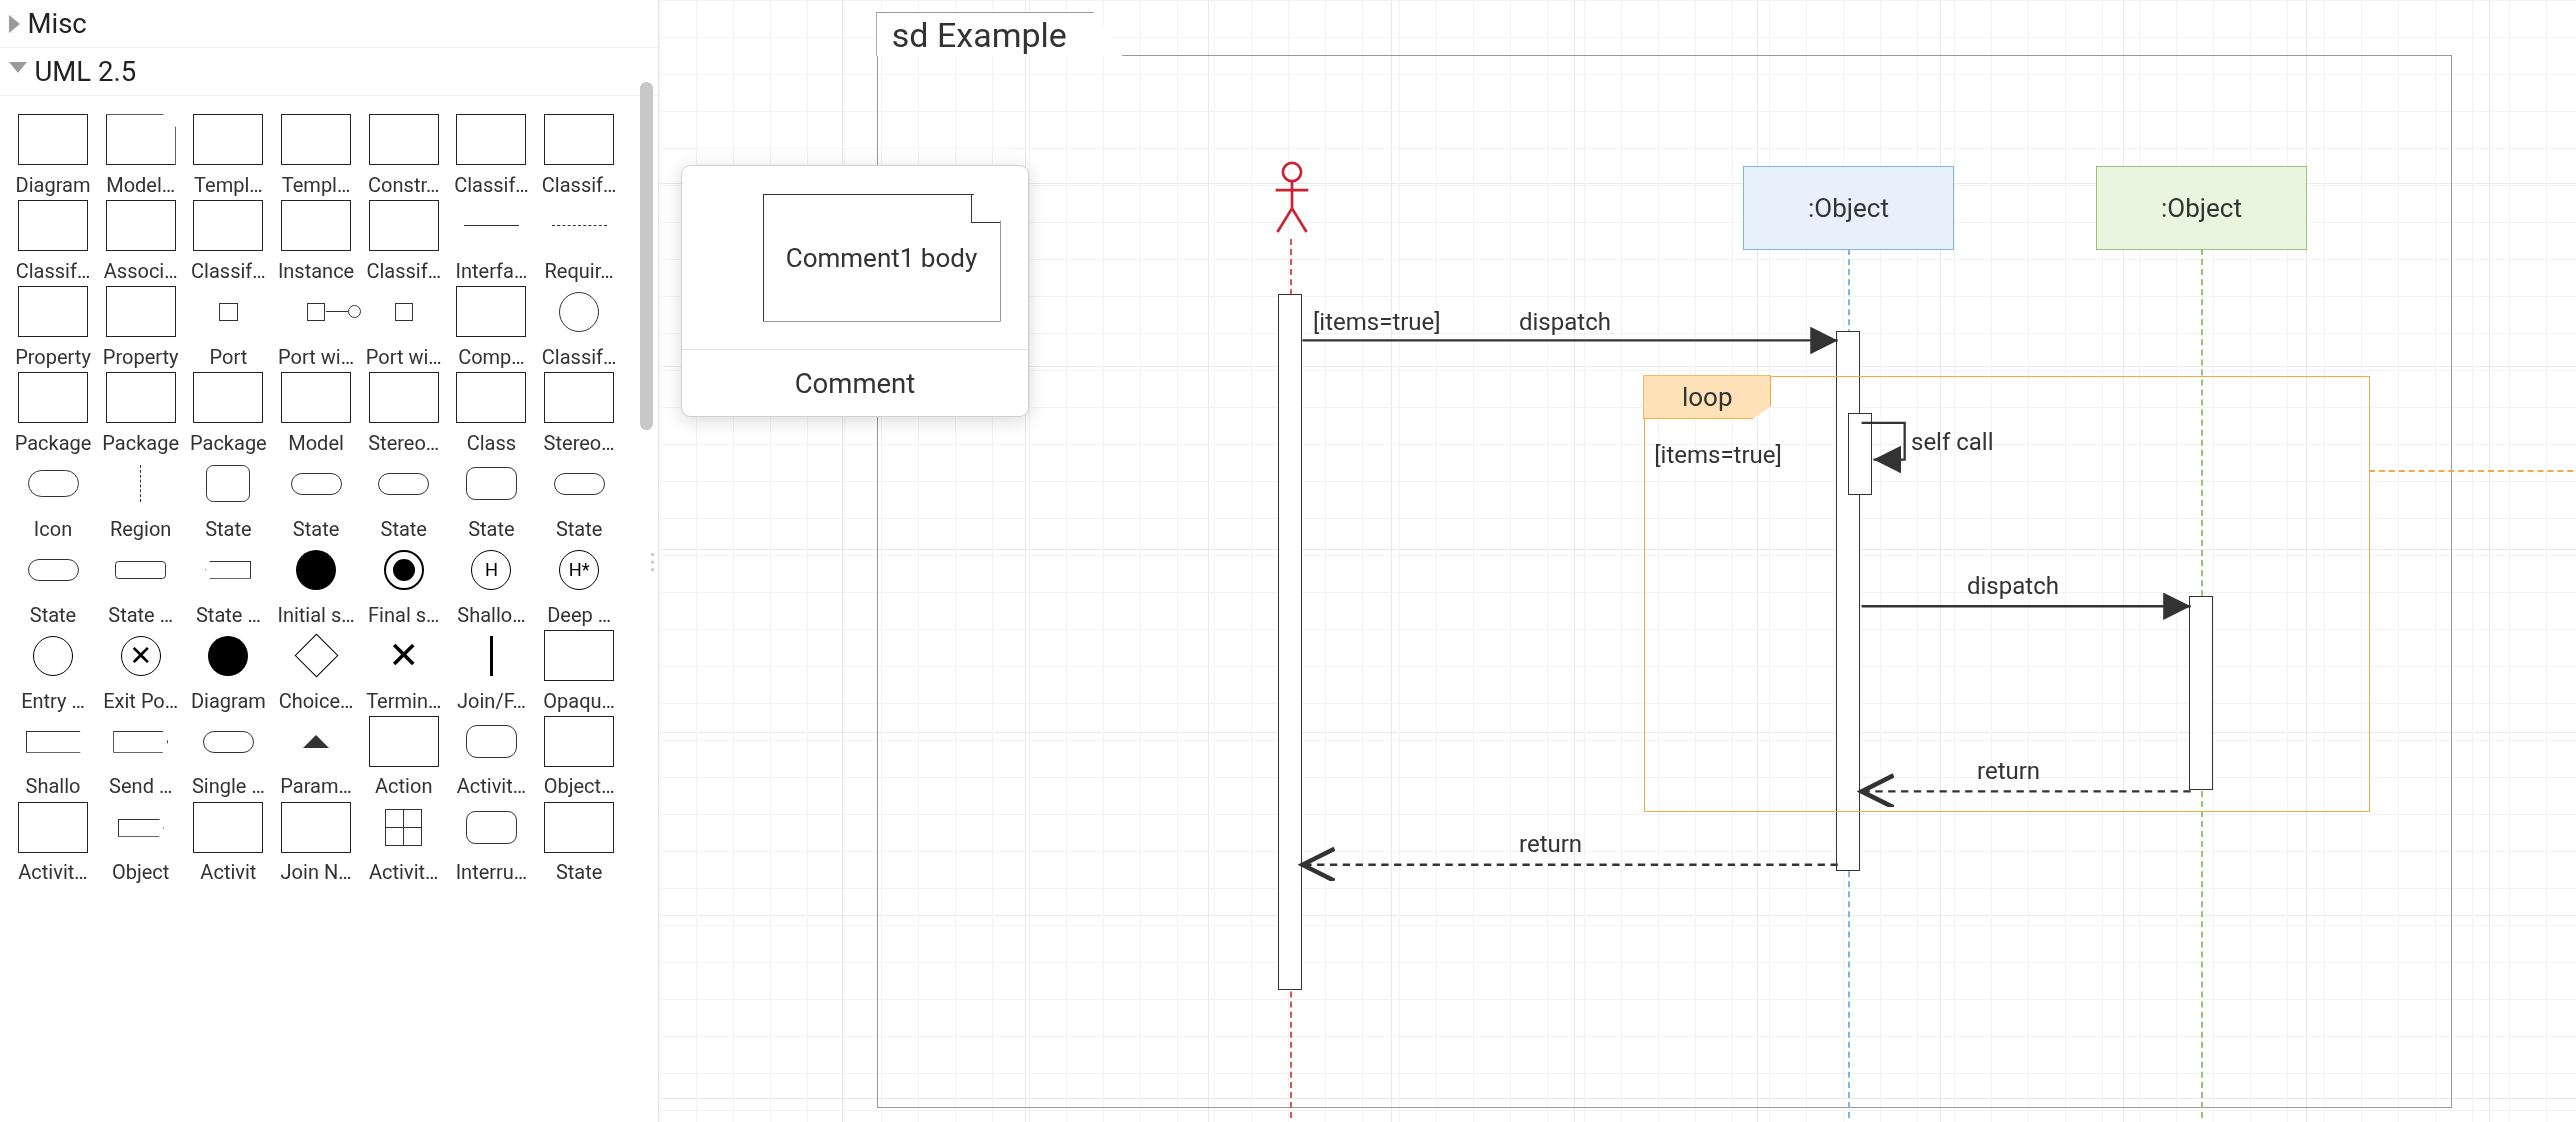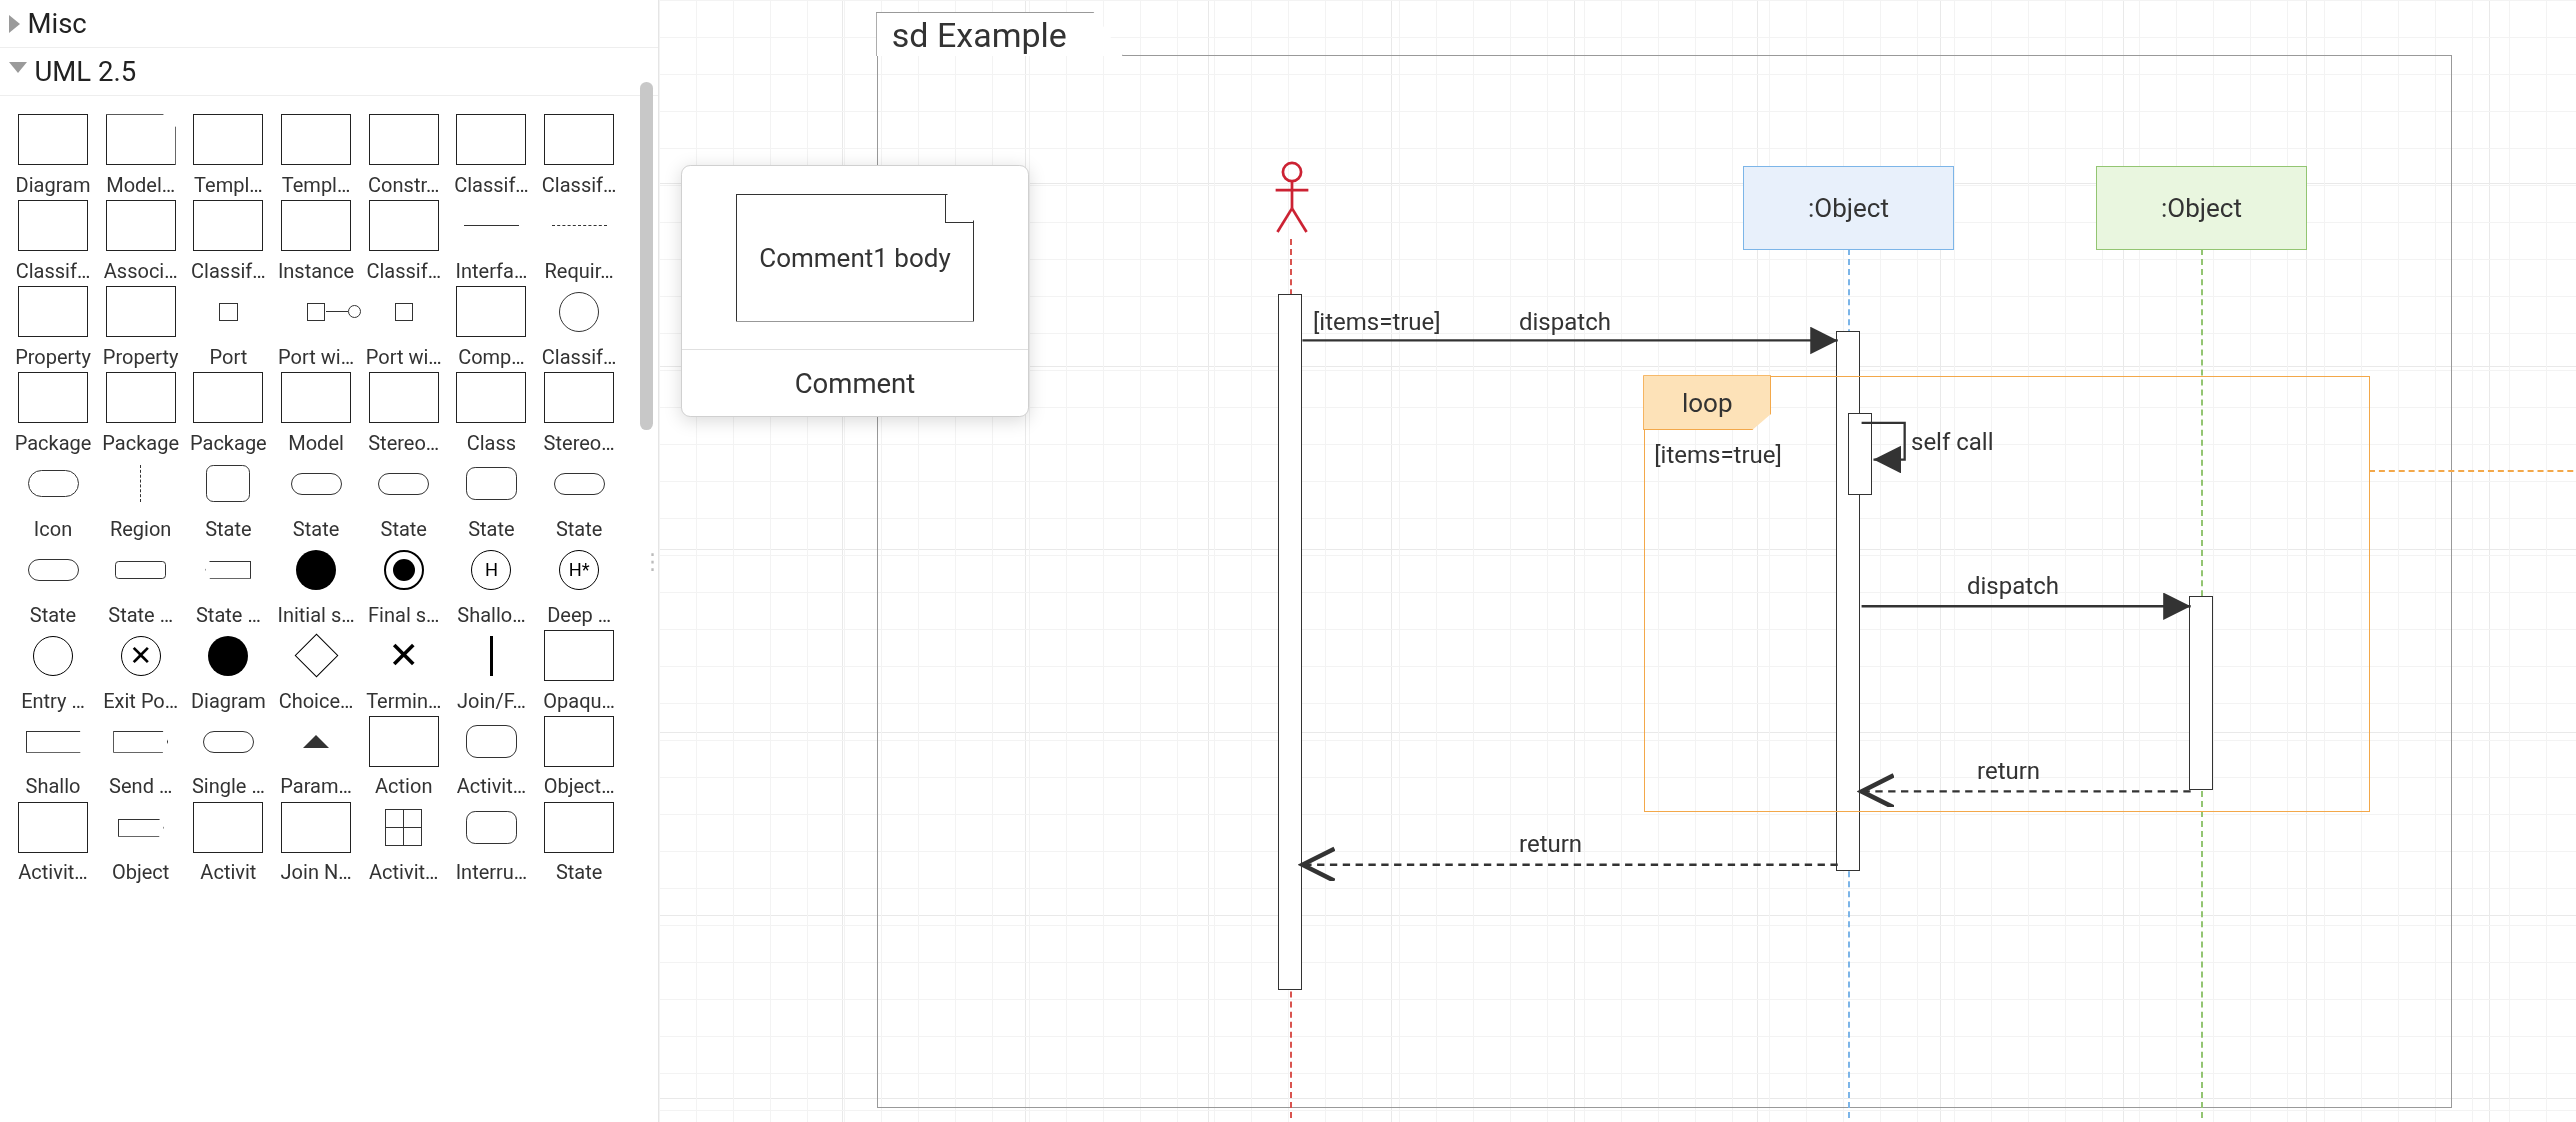--- a/index.html
+++ b/index.html
@@ -32,25 +32,25 @@
   .lifeline{position:absolute;border-left:2.7px dashed;top:183px;height:879px}
   .ll-red{border-color:#d9534f}
   .ll-blue{border-color:#7cb5e8}
   .ll-green{border-color:#93c572}
   .obj{position:absolute;width:211px;height:84px;border:1.8px solid;display:flex;align-items:center;justify-content:center;font-size:26px;color:#333}
   .obj.blue{background:#e8f0fb;border-color:#7cb5e8}
   .obj.green{background:#e9f6df;border-color:#93c572}
   .exec{position:absolute;width:24px;background:#fff;border:1.8px solid #333}
   .msg{position:absolute;font-size:24px;color:#333}
   .loopframe{position:absolute;border:1.8px solid #f3a84a;background:transparent}
-  .looptab{position:absolute;left:-1.8px;top:-1.8px;width:128px;height:55px;background:#fde2b8;border:1.8px solid #f3a84a;display:flex;align-items:center;justify-content:center;font-size:26px;color:#333;
+  .looptab{position:absolute;left:-1.8px;top:-1.8px;width:128px;height:44px;background:#fde2b8;border:1.8px solid #f3a84a;display:flex;align-items:center;justify-content:center;font-size:26px;color:#333;
     clip-path:polygon(0 0,100% 0,100% 70%,85% 100%,0 100%)}
   .note-link{position:absolute;border-top:2.7px dashed #f3a84a}
   .tooltip{position:absolute;left:681px;top:165px;width:348px;background:#fff;border:0.9px solid #d0d0d0;border-radius:9.2px;box-shadow:0 3.7px 18.3px rgba(0,0,0,.15);z-index:50}
-  .tt-body{padding:27.5px;display:flex;justify-content:center}
+  .tt-body{padding:27.5px;display:flex;justify-content:flex-end}
   .tt-shape{width:238px;height:128px;border:1.8px solid #333;background:#fff;display:flex;align-items:center;justify-content:center;font-size:26px;color:#333;position:relative;
     clip-path:polygon(0 0,calc(100% - 27.5px) 0,100% 27.5px,100% 100%,0 100%)}
   .tt-shape:after{content:"";position:absolute;right:0;top:0;width:27.5px;height:27.5px;border-left:1.8px solid #333;border-bottom:1.8px solid #333}
   .tt-name{border-top:0.9px solid #e0e0e0;padding:16.5px;text-align:center;font-size:27.5px;color:#333}
 </style>
 </head>
 <body>
 
 <div class="app">
   <div class="sidebar">

